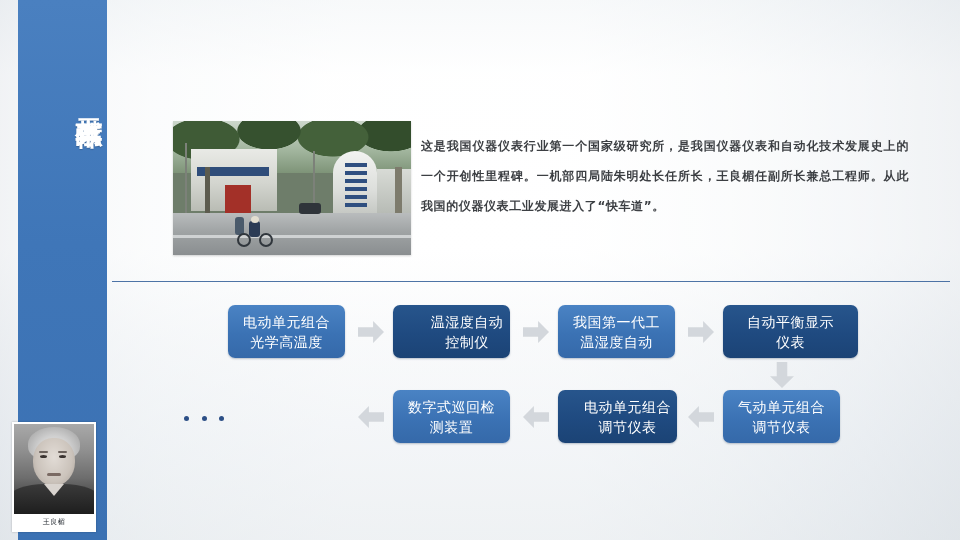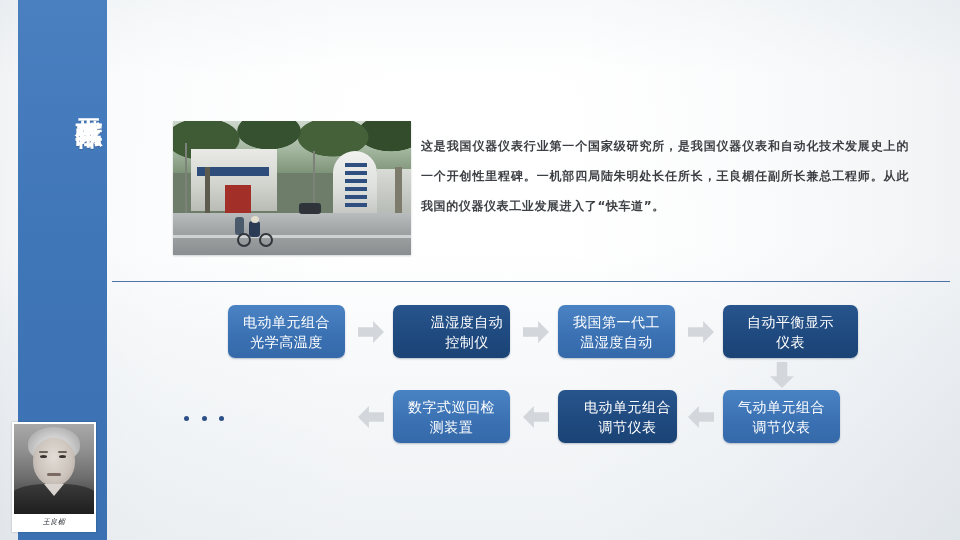--- a/index.html
+++ b/index.html
@@ -73,21 +73,21 @@
   .p-brow.r{ left:44px; top:27px;}
   .p-mouth{ position:absolute; left:33px; top:49px; width:14px; height:3px;
     background:#7a6a63; border-radius:3px;}
   .p-body{ position:absolute; left:-4px; top:60px; width:88px; height:32px;
     background:linear-gradient(180deg,#3a3a3a 0%,#1c1c1c 100%);
     border-radius:40% 40% 0 0; }
   .p-collar{ position:absolute; left:30px; top:60px; width:20px; height:12px;
     background:#d9d4cf; clip-path:polygon(50% 100%,0 0,100% 0); }
   .portrait-caption{
     width:80px; height:16px; line-height:16px; text-align:center;
-    font-size:7px; color:#20262d; background:#ffffff; letter-spacing:.5px;font-style:italic;
+    font-size:7px; color:#20262d; background:#ffffff; letter-spacing:.5px;
   }
 
   
   .divider{
     position:absolute; left:112px; top:281px; width:838px; height:1px;
     background:#2f5c96; opacity:.85;
   }
 
   
   .headline{

